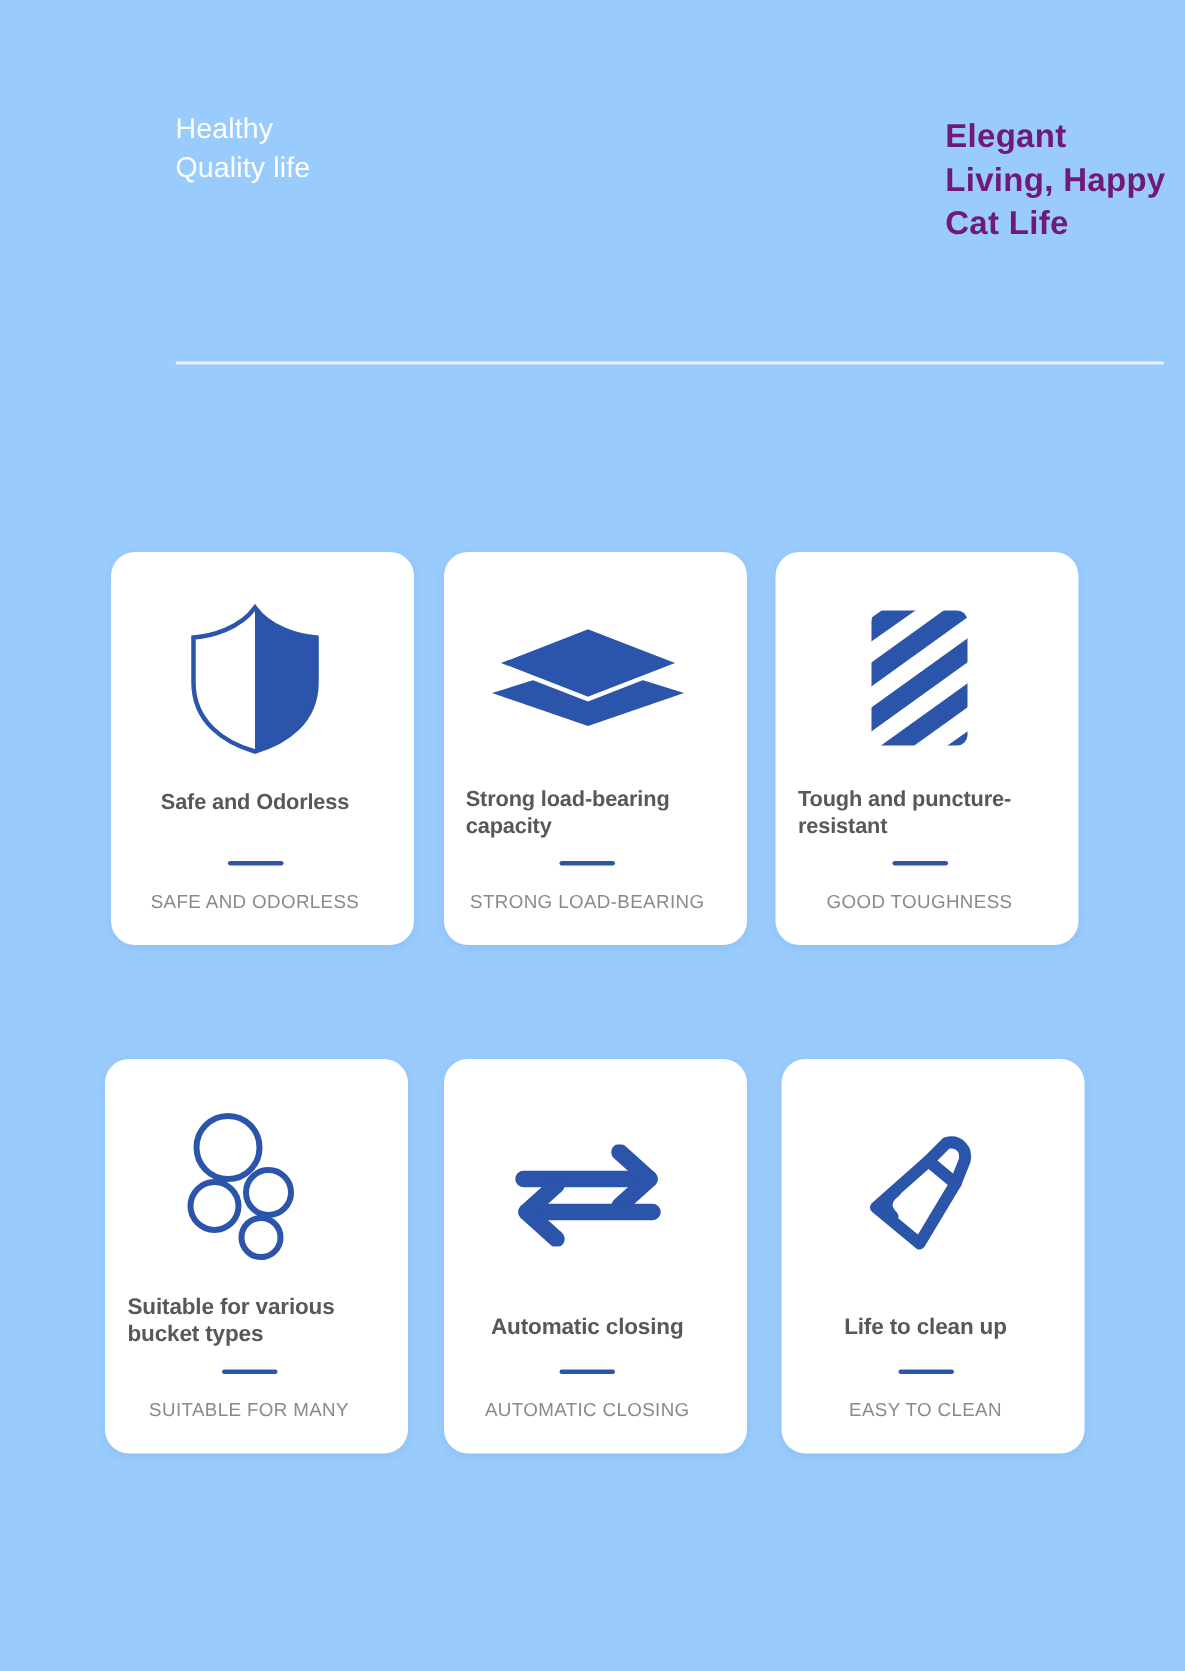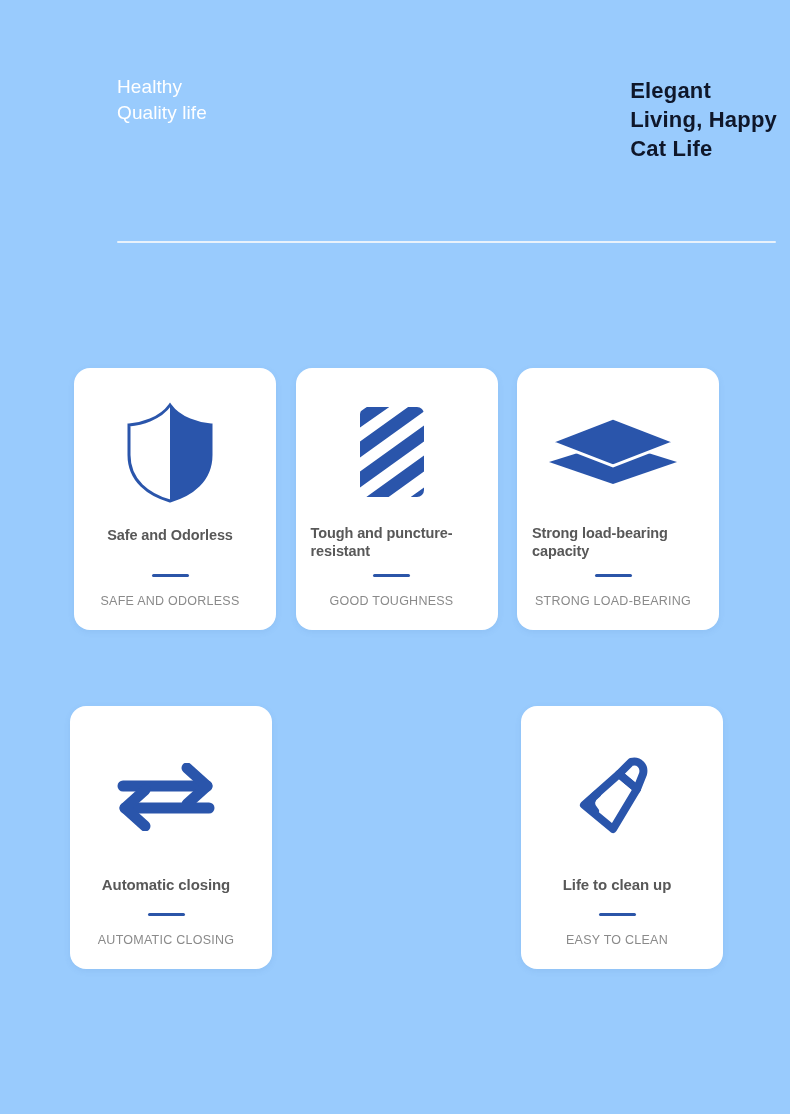--- a/index.html
+++ b/index.html
@@ -32,21 +32,21 @@
     font-size: 19px;
     line-height: 26px;
     font-weight: 400;
     letter-spacing: 0.1px;
     white-space: pre-line;
   }
   .headline-right {
     position: absolute;
     right: 59px;
     top: 76px;
-    color: #0f172a;
+    color: #701a75;
     font-size: 22px;
     line-height: 29px;
     font-weight: 700;
     text-align: left;
     letter-spacing: 0.2px;
     white-space: pre-line;
   }
   .divider-line {
     position: absolute;
     left: 71px;
@@ -155,20 +155,35 @@
             <path d="M51 4 C 41 18, 22 23, 10 24 L 10 54 C 10 80, 30 94, 51 100
                      C 72 94, 92 80, 92 54 L 92 24 C 80 23, 61 18, 51 4 Z" fill="#ffffff" stroke="#2a55ab" stroke-width="3"></path>
             <path d="M51 4 C 61 18, 80 23, 92 24 L 92 54 C 92 80, 72 94, 51 100 Z" fill="#2a55ab"></path>
           </svg>
         </span>
       </div>
       <div class="card-title">Safe and Odorless</div>
       <div class="spacer"></div>
       <div class="card-rule"></div>
       <div class="card-caption">SAFE AND ODORLESS</div>
+    </div>
+
+    <div class="card">
+      <div class="card-icon">
+        <span>
+          <svg width="132" height="72" viewBox="0 0 132 72">
+            <polygon points="66,26 130,46 66,68 2,46" fill="#2a55ab"></polygon>
+            <polygon points="66,2 128,26 66,50 4,26" fill="#2a55ab" stroke="#ffffff" stroke-width="3"></polygon>
+          </svg>
+        </span>
+      </div>
+      <div class="card-title wrap-left">Strong load-bearing capacity</div>
+      <div class="spacer"></div>
+      <div class="card-rule"></div>
+      <div class="card-caption">STRONG LOAD-BEARING</div>
     </div>
 
     <div class="card">
       <div class="card-icon">
         <span>
           <svg width="70" height="96" viewBox="0 0 70 96">
             <defs>
               <clipPath id="stripeClip">
                 <rect x="3" y="3" width="64" height="90" rx="7" ry="7"></rect>
               </clipPath>
@@ -182,39 +197,42 @@
             </g>
           </svg>
         </span>
       </div>
       <div class="card-title wrap-left">Tough and puncture-resistant</div>
       <div class="spacer"></div>
       <div class="card-rule"></div>
       <div class="card-caption">GOOD TOUGHNESS</div>
     </div>
 
-    <div class="card">
-      <div class="card-icon">
-        <span>
-          <svg width="132" height="72" viewBox="0 0 132 72">
-            <polygon points="66,26 130,46 66,68 2,46" fill="#2a55ab"></polygon>
-            <polygon points="66,2 128,26 66,50 4,26" fill="#2a55ab" stroke="#ffffff" stroke-width="3"></polygon>
-          </svg>
-        </span>
-      </div>
-      <div class="card-title wrap-left">Strong load-bearing capacity</div>
-      <div class="spacer"></div>
-      <div class="card-rule"></div>
-      <div class="card-caption">STRONG LOAD-BEARING</div>
-    </div>
-
   </div>
 
   <div class="row row-bottom">
 
+    <div class="card">
+      <div class="card-icon">
+        <span>
+          <svg width="100" height="100" viewBox="0 0 100 100">
+            <g fill="none" stroke="#2a55ab" stroke-width="4">
+              <circle cx="36" cy="25" r="21"></circle>
+              <circle cx="63" cy="55" r="15"></circle>
+              <circle cx="27" cy="64" r="16"></circle>
+              <circle cx="58" cy="85" r="13"></circle>
+            </g>
+          </svg>
+        </span>
+      </div>
+      <div class="card-title wrap-left">Suitable for various bucket types</div>
+      <div class="spacer"></div>
+      <div class="card-rule"></div>
+      <div class="card-caption">SUITABLE FOR MANY</div>
+    </div>
 
     <div class="card">
       <div class="card-icon">
         <span>
           <svg width="98" height="68" viewBox="0 0 98 68">
             <g fill="none" stroke="#2a55ab" stroke-width="11" stroke-linecap="round" stroke-linejoin="round">
               <path d="M6 23 L 90 23"></path>
               <path d="M70 5 L 90 23 L 70 41"></path>
               <path d="M92 45 L 8 45"></path>
               <path d="M28 27 L 8 45 L 28 63"></path>

